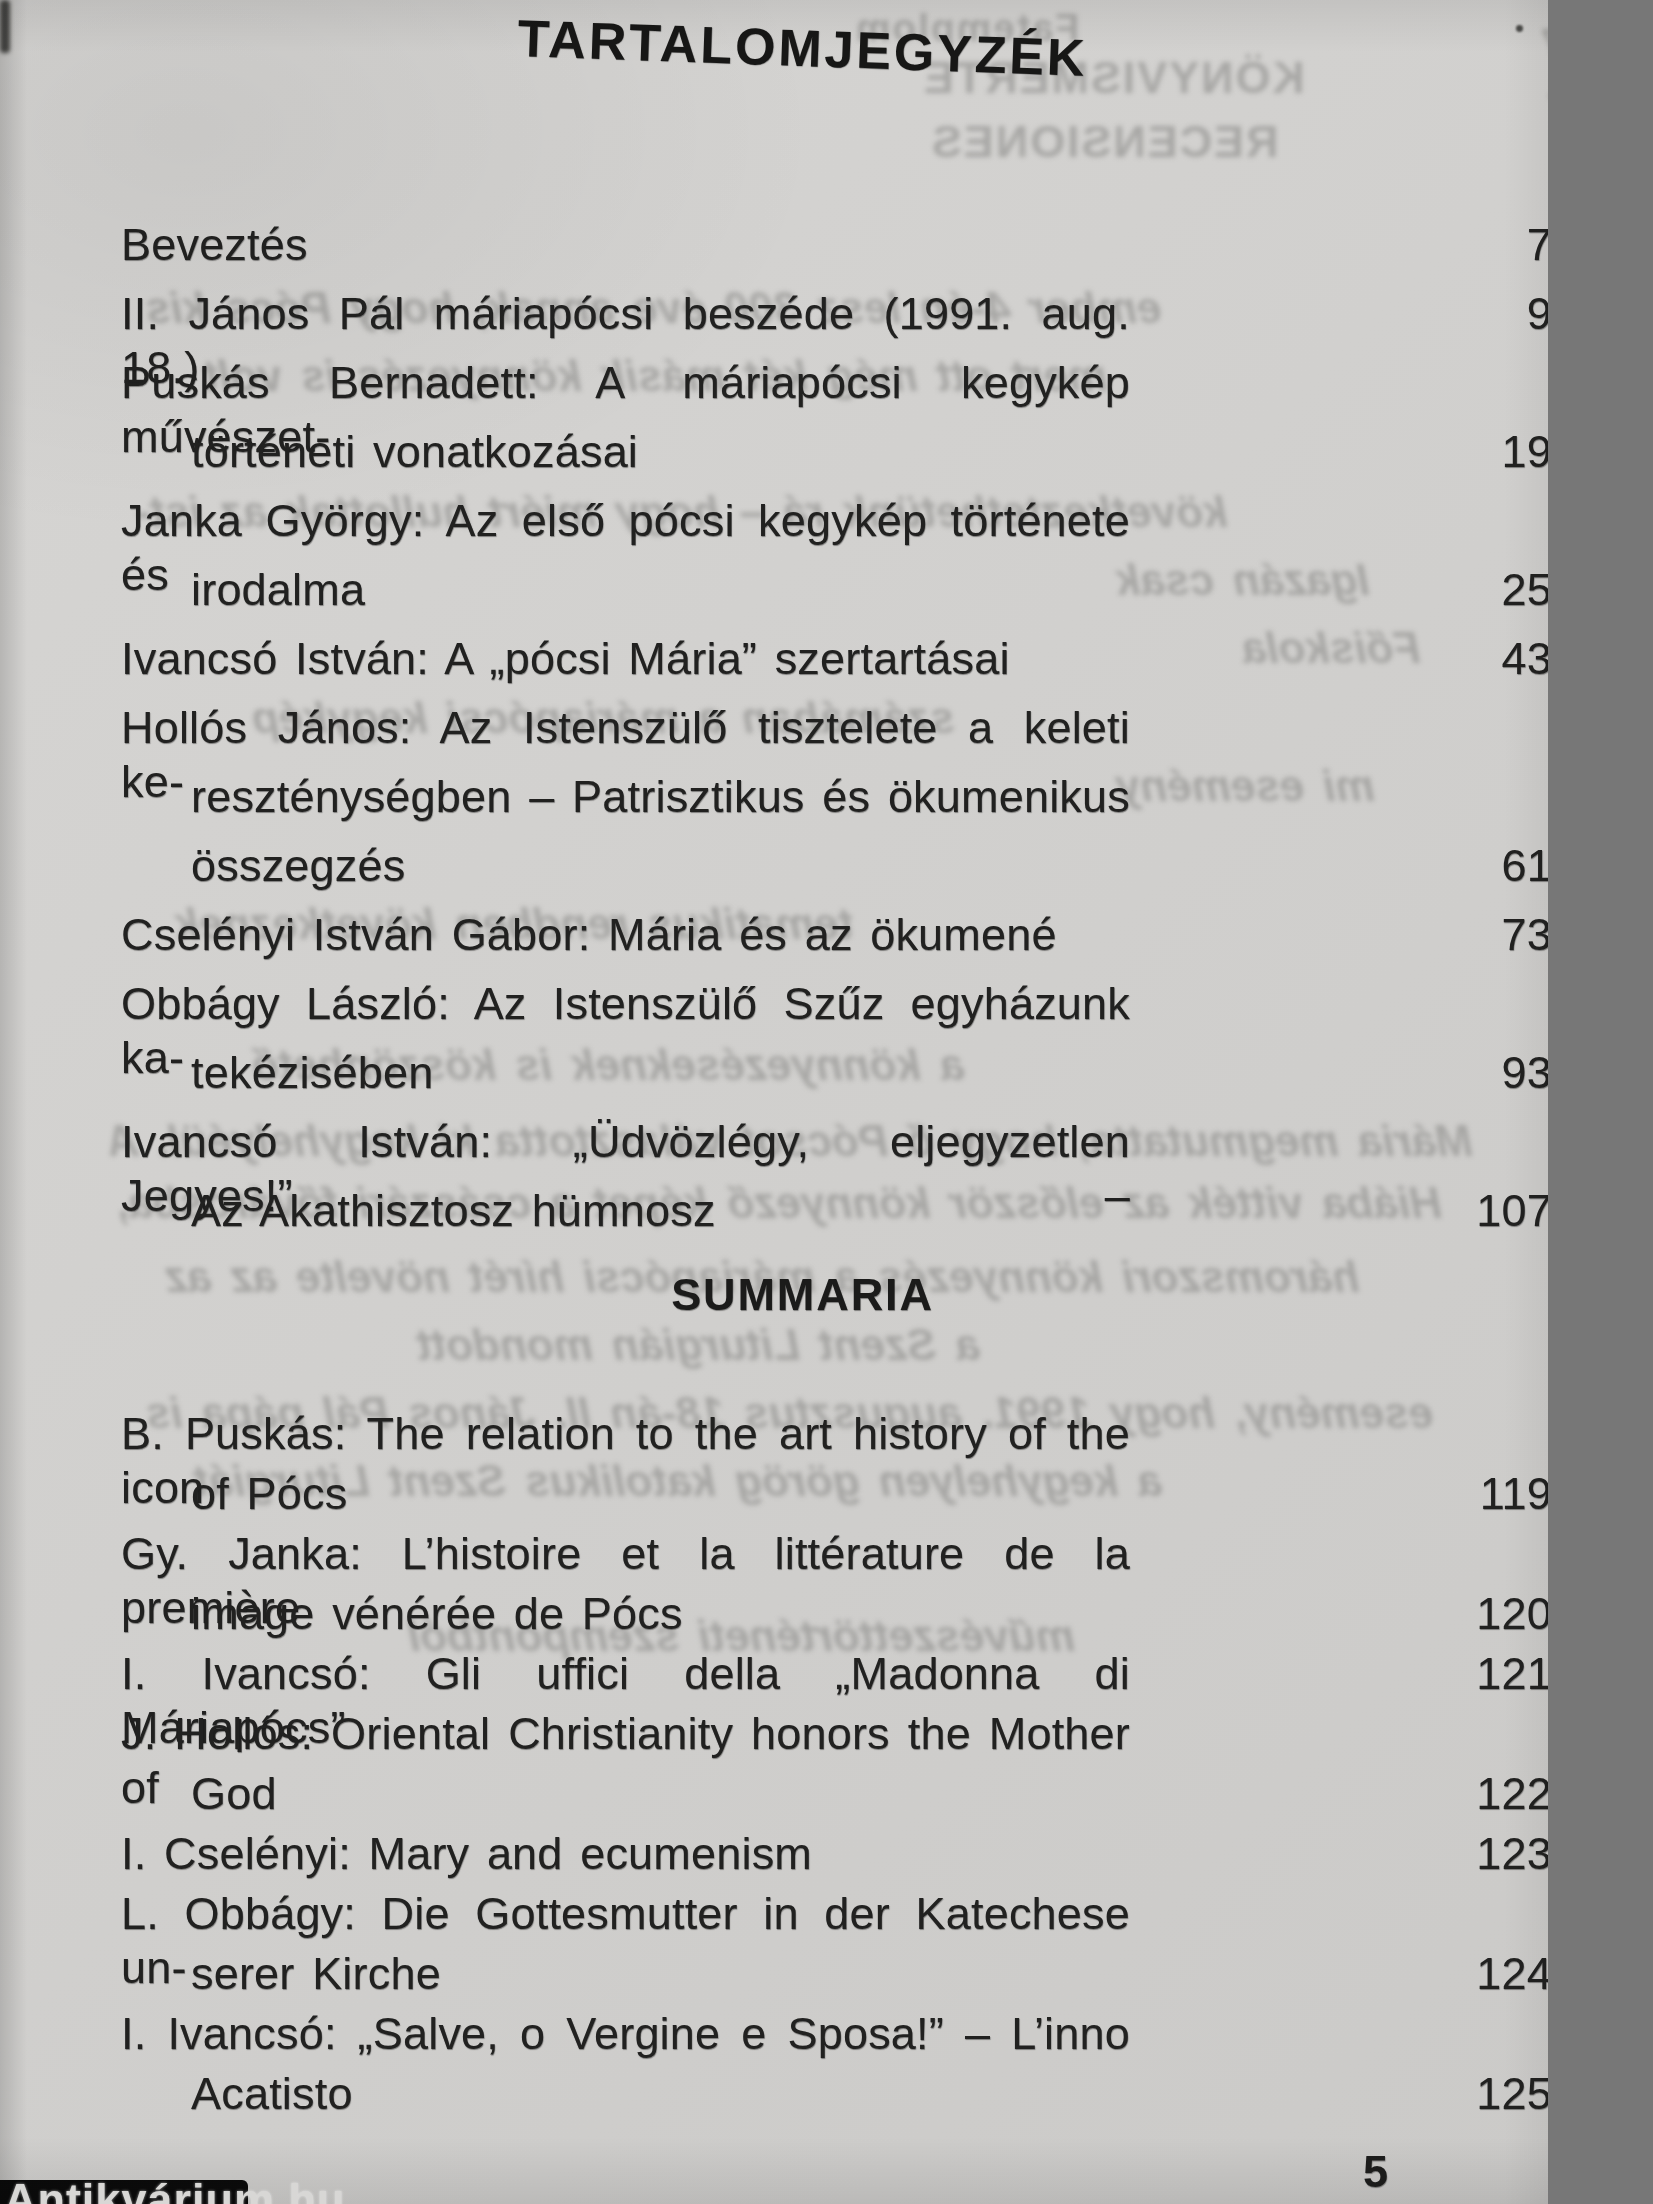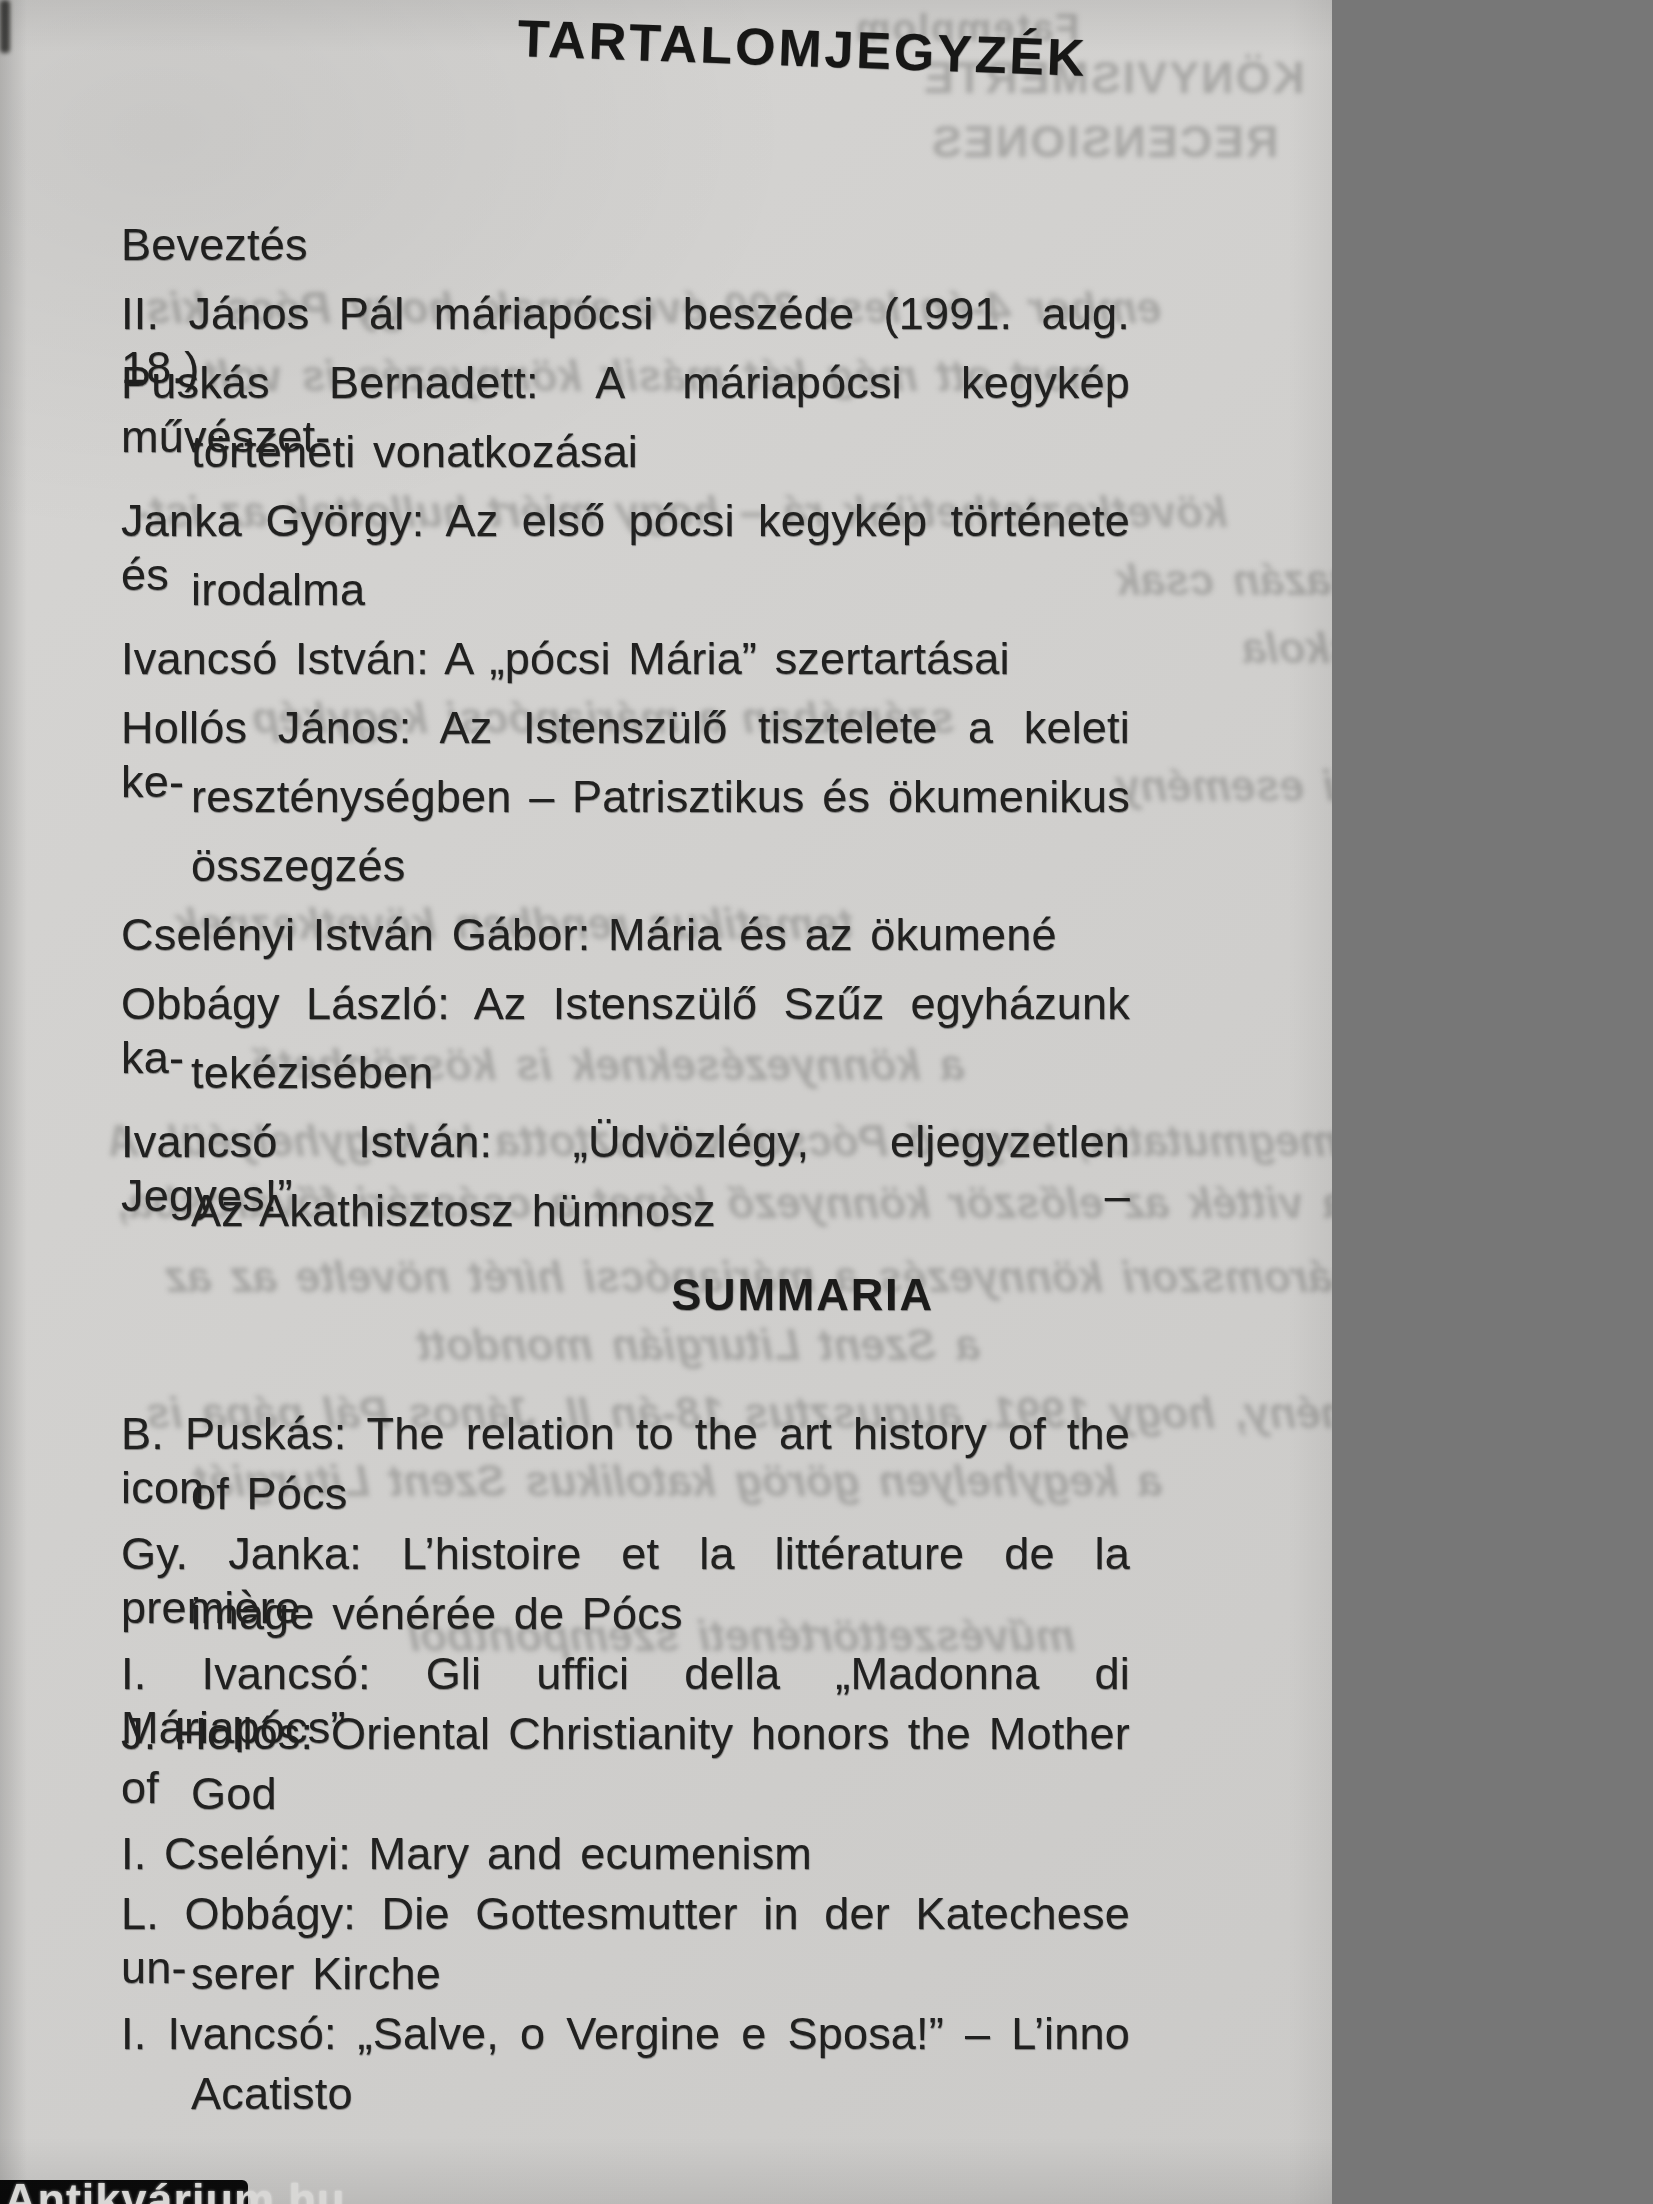--- a/index.html
+++ b/index.html
@@ -1,18 +1,18 @@
 <!DOCTYPE html>
 <html><head>
 <meta charset="utf-8">
 <style>
   html,body{margin:0;padding:0;background:#777;}
   .page{
     position:relative;
-    width:1332px;height:2205px;
+    width:1548px;height:2205px;
     background:linear-gradient(135deg,#d6d5d3 0%,#d1d0ce 45%,#cbcac8 100%);
     overflow:hidden;
     font-family:"Liberation Sans",sans-serif;
     color:#212120;
   }
   .page::after{
     content:'';position:absolute;inset:0;pointer-events:none;
     background:
       linear-gradient(90deg,rgba(0,0,0,.14),rgba(0,0,0,0) 27px),
       linear-gradient(270deg,rgba(0,0,0,.05),rgba(0,0,0,0) 44px),

